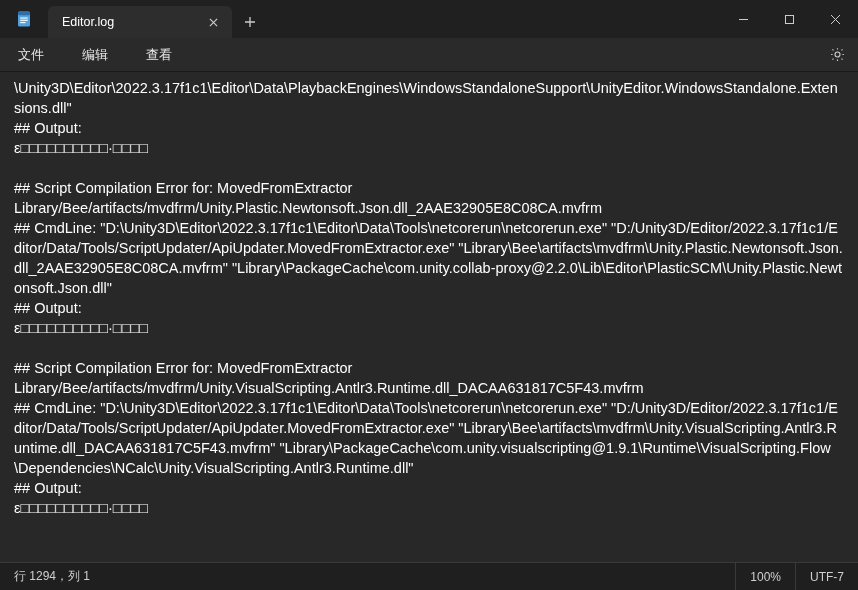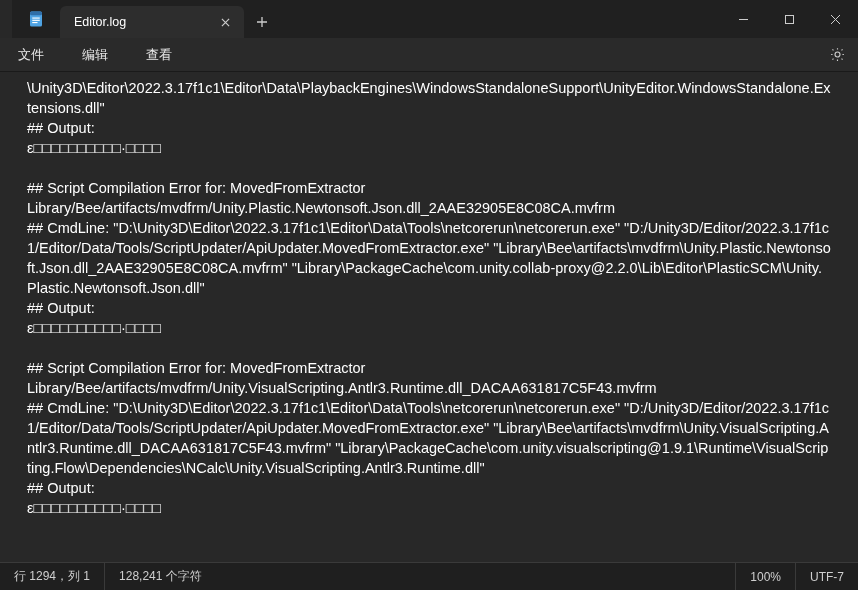--- a/index.html
+++ b/index.html
@@ -9,21 +9,20 @@
   background: #282828;
   color: #e8e8e8;
   display: flex;
   flex-direction: column;
 }
 .titlebar {
   height: 38px;
   background: #202020;
   display: flex;
   align-items: stretch;
-  margin-left: 12px;
 }
 .app-icon {
   width: 48px;
   display: flex;
   align-items: center;
   justify-content: center;
 }
 .notepad-svg { width: 18px; height: 18px; }
 .tab {
   display: flex;
@@ -72,21 +71,21 @@
 }
 .menu-spacer { flex: 1; }
 .gear {
   width: 30px; height: 30px;
   display: flex; align-items: center; justify-content: center;
   color: #ccc;
 }
 .content {
   flex: 1;
   background: #282828;
-  padding: 6px 27px;
+  padding: 6px 14px;
   overflow: hidden;
   font-size: 14.5px;
   line-height: 20px;
   color: #fff;
   white-space: pre-wrap;
   word-break: break-all;
   font-family: "Segoe UI", "Microsoft YaHei", sans-serif;
 }
 .statusbar {
   height: 28px;
@@ -179,17 +178,16 @@
 
 ## Script Compilation Error for: MovedFromExtractor
 Library/Bee/artifacts/mvdfrm/Unity.VisualScripting.Antlr3.Runtime.dll_DACAA631817C5F43.mvfrm
 ## CmdLine: "D:\Unity3D\Editor\2022.3.17f1c1\Editor\Data\Tools\netcorerun\netcorerun.exe" "D:/Unity3D/Editor/2022.3.17f1c1/Editor/Data/Tools/ScriptUpdater/ApiUpdater.MovedFromExtractor.exe" "Library\Bee\artifacts\mvdfrm\Unity.VisualScripting.Antlr3.Runtime.dll_DACAA631817C5F43.mvfrm" "Library\PackageCache\com.unity.visualscripting@1.9.1\Runtime\VisualScripting.Flow\Dependencies\NCalc\Unity.VisualScripting.Antlr3.Runtime.dll"
 ## Output:
 ε□□□□□□□□□□·□□□□
 </div>
 
 <div class="statusbar">
   <div class="status-seg first">行 1294，列 1</div>
-  <div class="status-seg">128,241 个字符</div>
   <div class="status-spacer"></div>
   <div class="status-seg">100%</div>
   <div class="status-seg">UTF-7</div>
 </div>
 
 </body></html>

